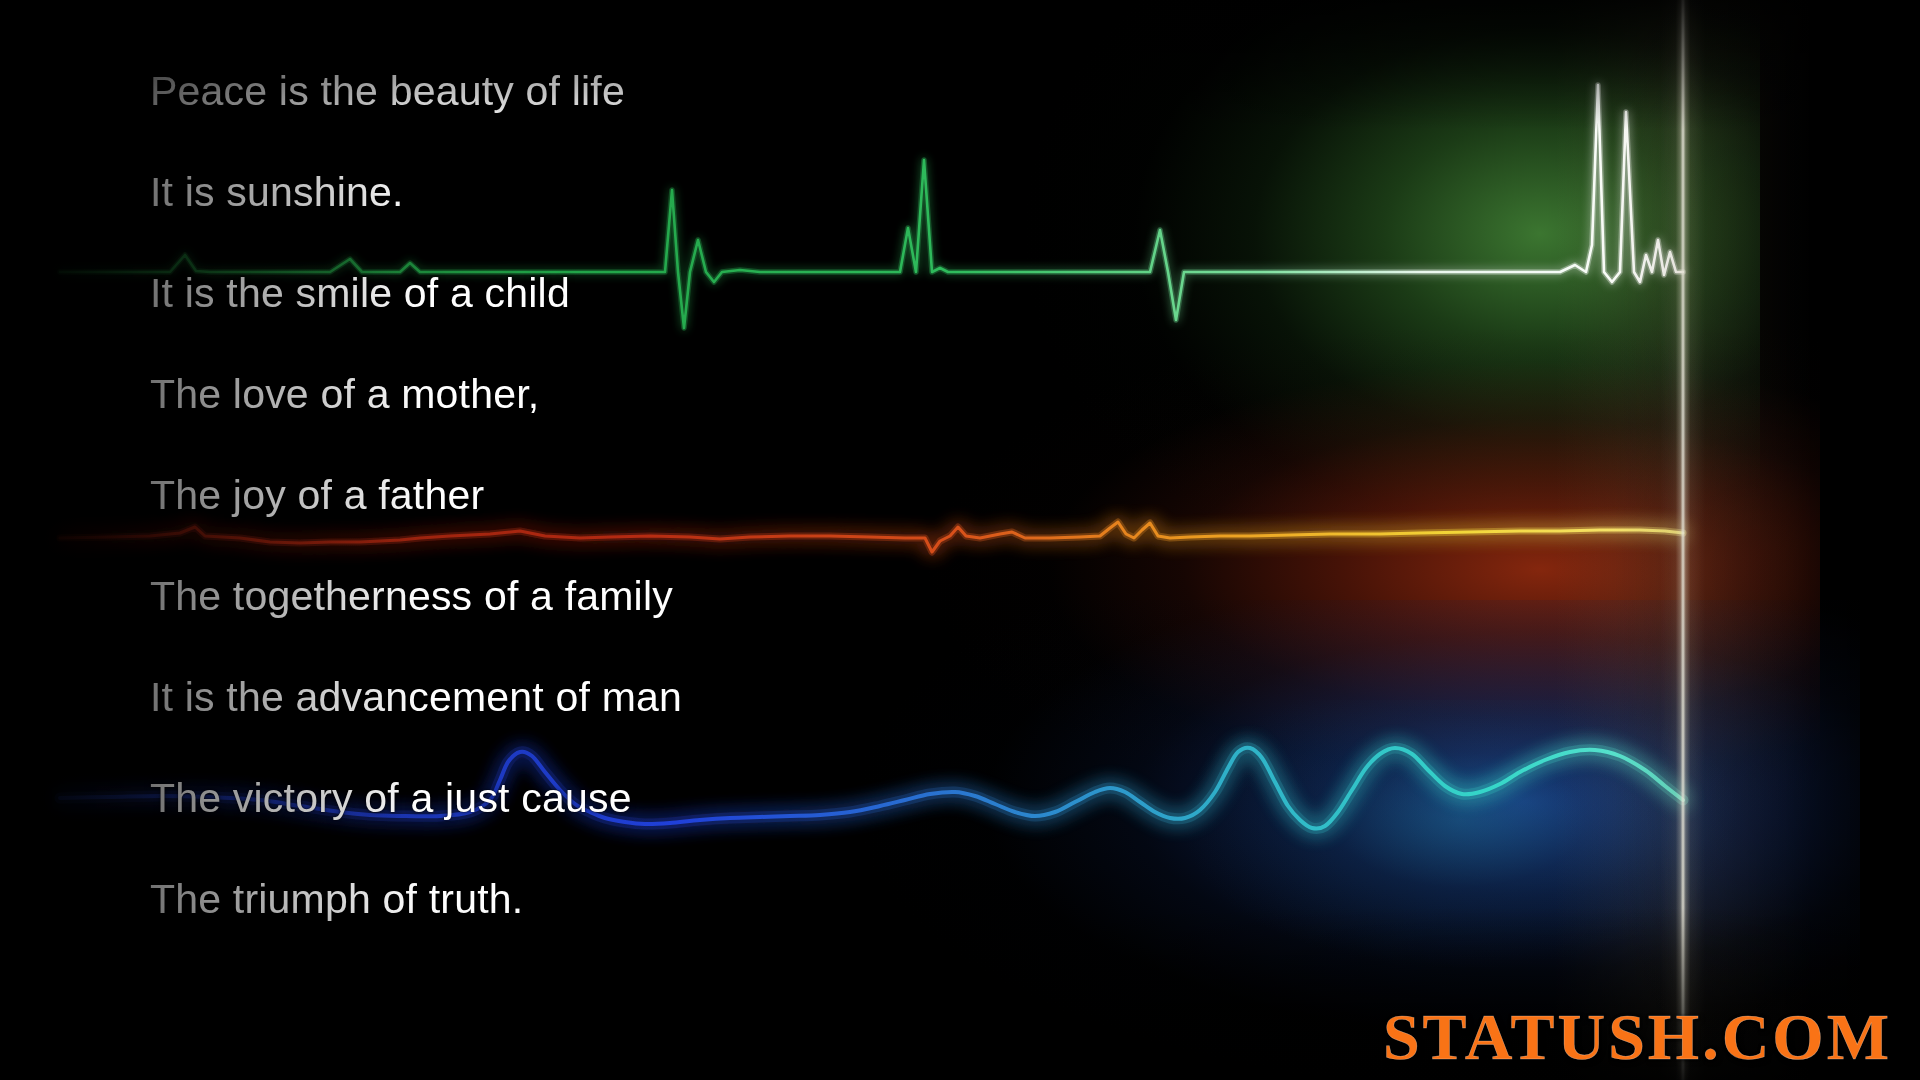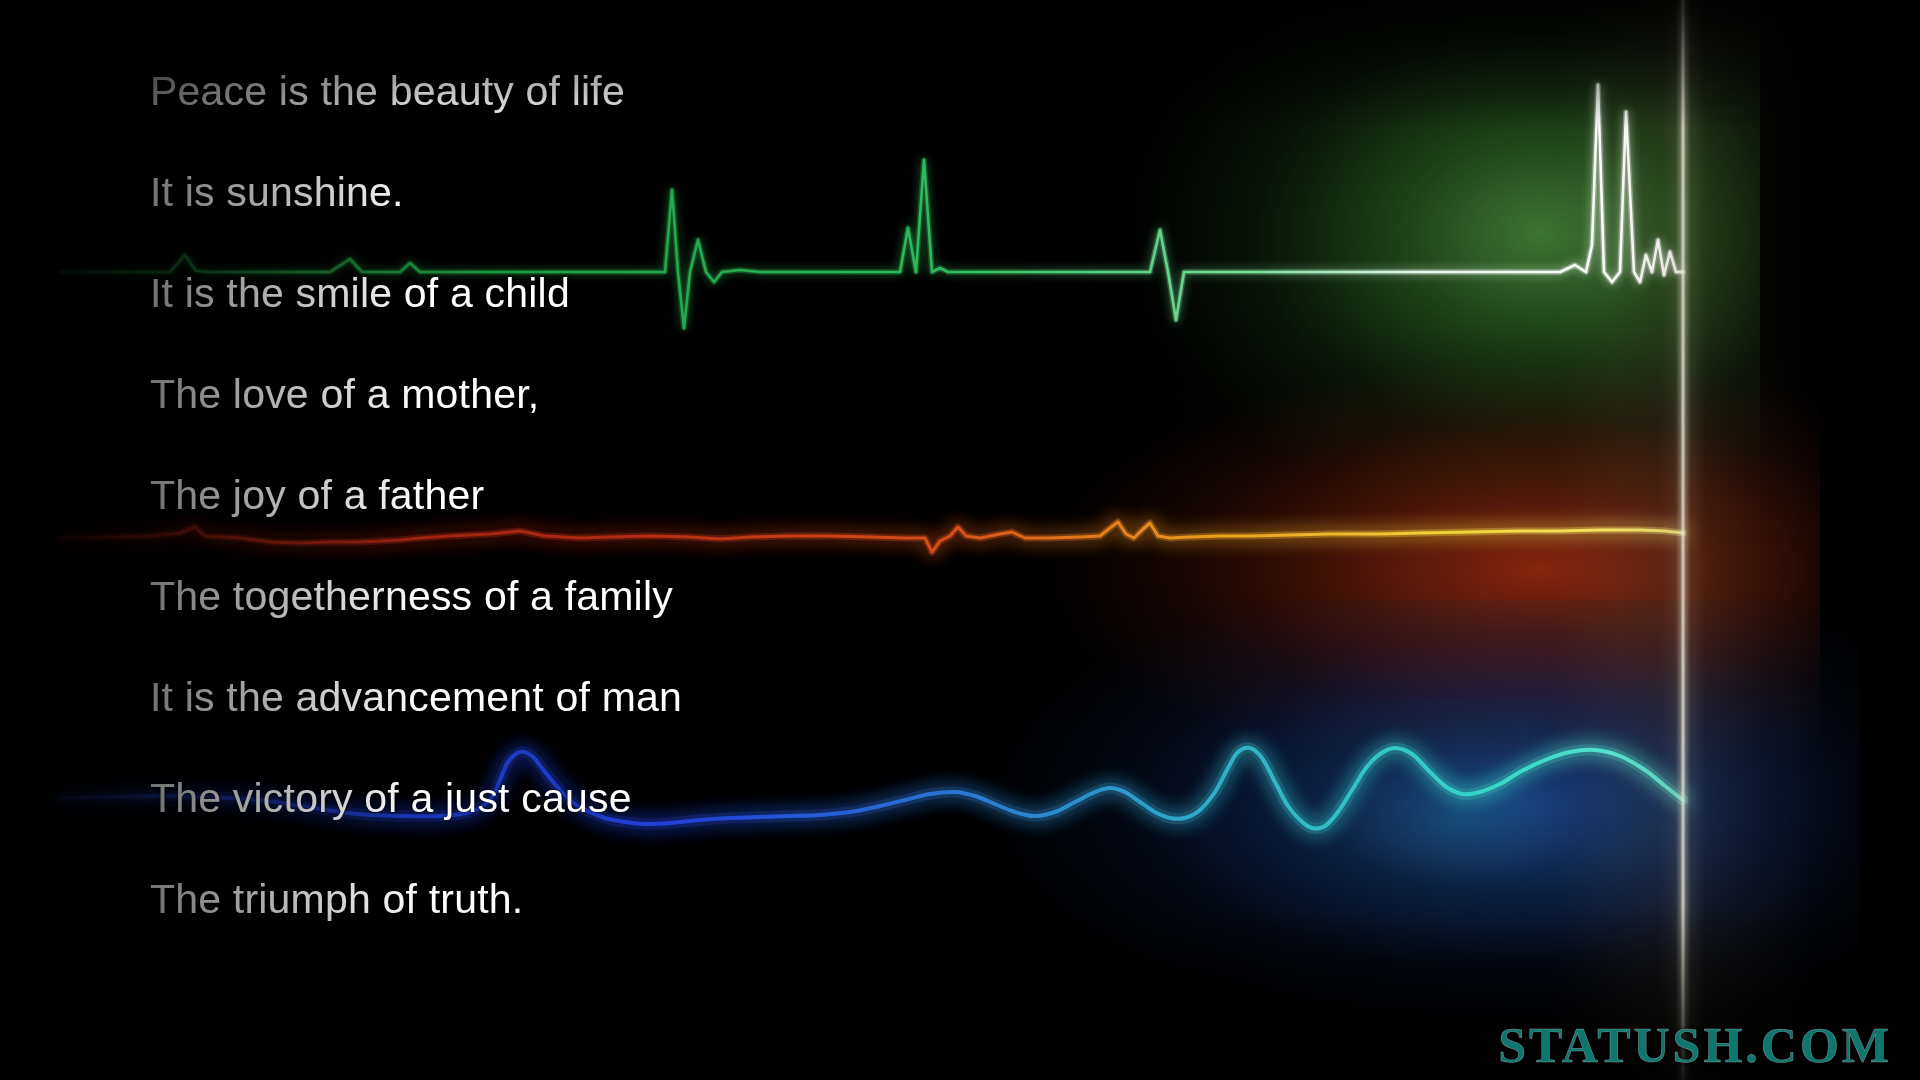--- a/index.html
+++ b/index.html
@@ -148,24 +148,24 @@
     letter-spacing: 0.2px;
     white-space: nowrap;
     text-shadow: 0 0 2px rgba(0,0,0,0.9), 0 0 6px rgba(0,0,0,0.55);
   }
 
   
   #watermark {
     position: absolute;
     right: 28px;
     bottom: 10px;
-    color: #0f766e;
+    color: #f97316;
     font-family: "Liberation Serif", serif;
     font-weight: bold;
-    font-size: 50px;
+    font-size: 66px;
     letter-spacing: 3px;
     line-height: 1;
     text-shadow: 0 0 3px rgba(0,0,0,0.85), 2px 2px 5px rgba(0,0,0,0.7);
     -webkit-text-stroke: 0.5px rgba(255,255,255,0.4);
   }
 </style>
 </head>
 <body>
 
 <div id="stage">

